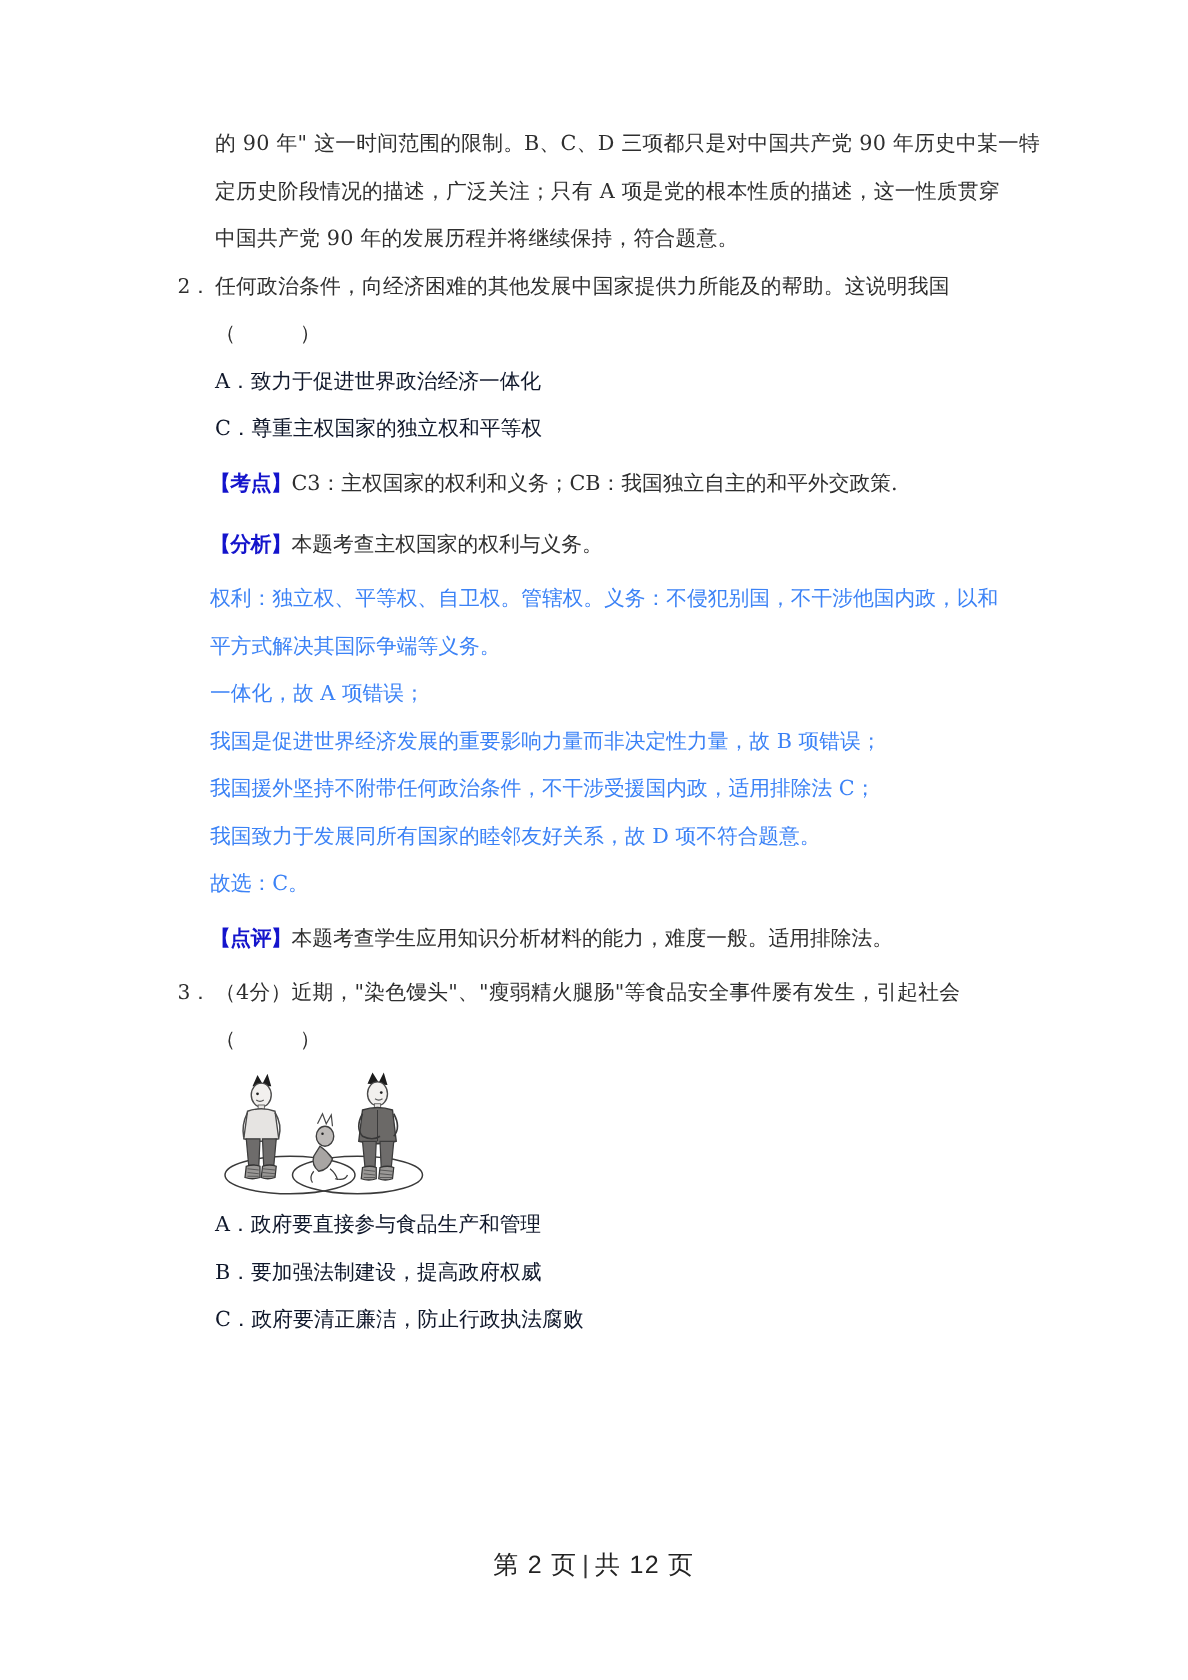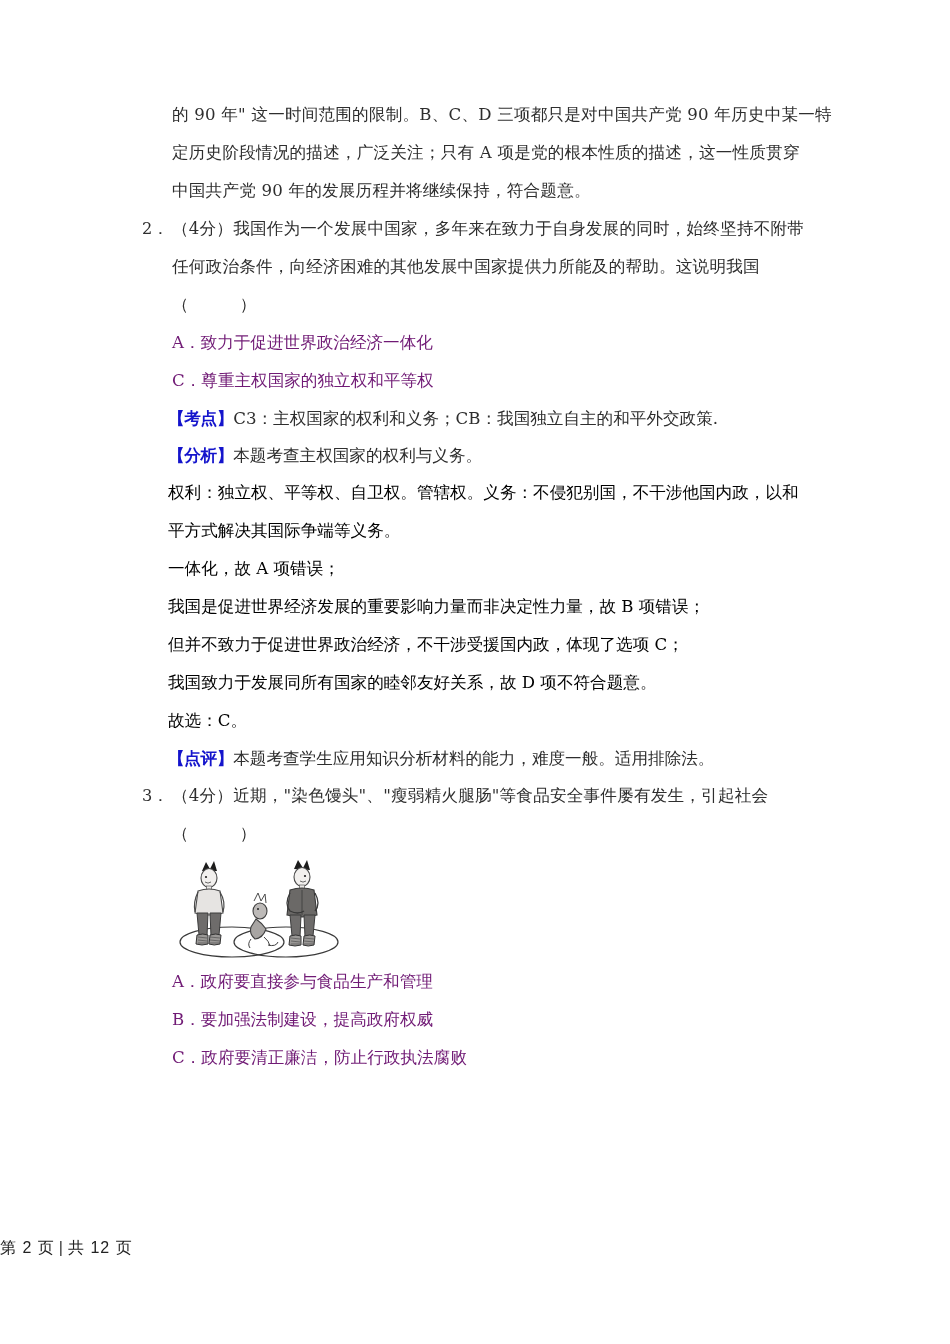--- a/index.html
+++ b/index.html
@@ -48,46 +48,46 @@
     font-family: "DejaVu Serif", "Liberation Serif", serif;
   }
   .qtext { padding-left: 32px; }
 
   
   .option {
     padding-left: 32px;
     font-size: 16.6px;
     line-height: 38px;
     white-space: nowrap;
-    color: #701a75;
+    color: #0f172a;
   }
   .option .opt-letter {
     display: inline-block;
     min-width: 22px;
   }
 
   
   .tagline {
     padding-left: 28px;
     font-size: 16.6px;
-    line-height: 36px;
+    line-height: 49px;
     white-space: nowrap;
     color: #2e2e2e;
   }
   .tag {
     color: #1414cc;
     font-weight: 600;
     letter-spacing: -0.3px;
   }
   .subline {
     padding-left: 28px;
     font-size: 16.6px;
     line-height: 38px;
     white-space: nowrap;
-    color: #000000;
+    color: #3b82f6;
   }
 
   .paren {
     padding-left: 32px;
     font-size: 16.6px;
     line-height: 38px;
     color: #2e2e2e;
     letter-spacing: 6px;
   }
 
@@ -100,42 +100,42 @@
   .cartoon {
     display: block;
   }
 
   
   .footer {
     position: absolute;
     left: 0;
     right: 0;
     top: 1238px;
+    text-align: center;
     font-family: "Liberation Sans", sans-serif;
-    font-size: 16px;
+    font-size: 20px;
     color: #222222;
     letter-spacing: 1px;
   }
   .footer .sep { padding: 0 4px; color: #333; }
 </style>
 </head>
 <body>
 
 <div class="page">
   <div class="content">
 
     <div>
       <div class="line body-indent">的 90 年" 这一时间范围的限制。B、C、D 三项都只是对中国共产党 90 年历史中某一特</div>
       <div class="line body-indent">定历史阶段情况的描述，广泛关注；只有 A 项是党的根本性质的描述，这一性质贯穿</div>
       <div class="line body-indent">中国共产党 90 年的发展历程并将继续保持，符合题意。</div>
     </div>
 
     <div class="qblock">
       <span class="qnum">2．</span>
-      <div class="line qtext">（4分）我国作为一个发展中国家，多年来在致力于自身发展的同时，始终坚持不附带</div>
       <div class="line qtext">任何政治条件，向经济困难的其他发展中国家提供力所能及的帮助。这说明我国</div>
       <div class="paren">（　　）</div>
 
       <div class="option">
         <span class="opt-letter">A．</span><span>致力于促进世界政治经济一体化</span>
       </div>
       <div class="option">
         <span class="opt-letter">C．</span><span>尊重主权国家的独立权和平等权</span>
       </div>
 
@@ -144,21 +144,21 @@
       </div>
 
       <div class="tagline">
         <span class="tag">【分析】</span><span>本题考查主权国家的权利与义务。</span>
       </div>
       <div class="subline">权利：独立权、平等权、自卫权。管辖权。义务：不侵犯别国，不干涉他国内政，以和</div>
       <div class="subline">平方式解决其国际争端等义务。</div>
 
       <div class="subline">一体化，故 A 项错误；</div>
       <div class="subline">我国是促进世界经济发展的重要影响力量而非决定性力量，故 B 项错误；</div>
-      <div class="subline">但并不致力于促进世界政治经济，不干涉受援国内政，体现了选项 C；</div>
+      <div class="subline">我国援外坚持不附带任何政治条件，不干涉受援国内政，适用排除法 C；</div>
       <div class="subline">我国致力于发展同所有国家的睦邻友好关系，故 D 项不符合题意。</div>
       <div class="subline">故选：C。</div>
 
       <div class="tagline">
         <span class="tag">【点评】</span><span>本题考查学生应用知识分析材料的能力，难度一般。适用排除法。</span>
       </div>
     </div>
 
     <div class="qblock">
       <span class="qnum">3．</span>

